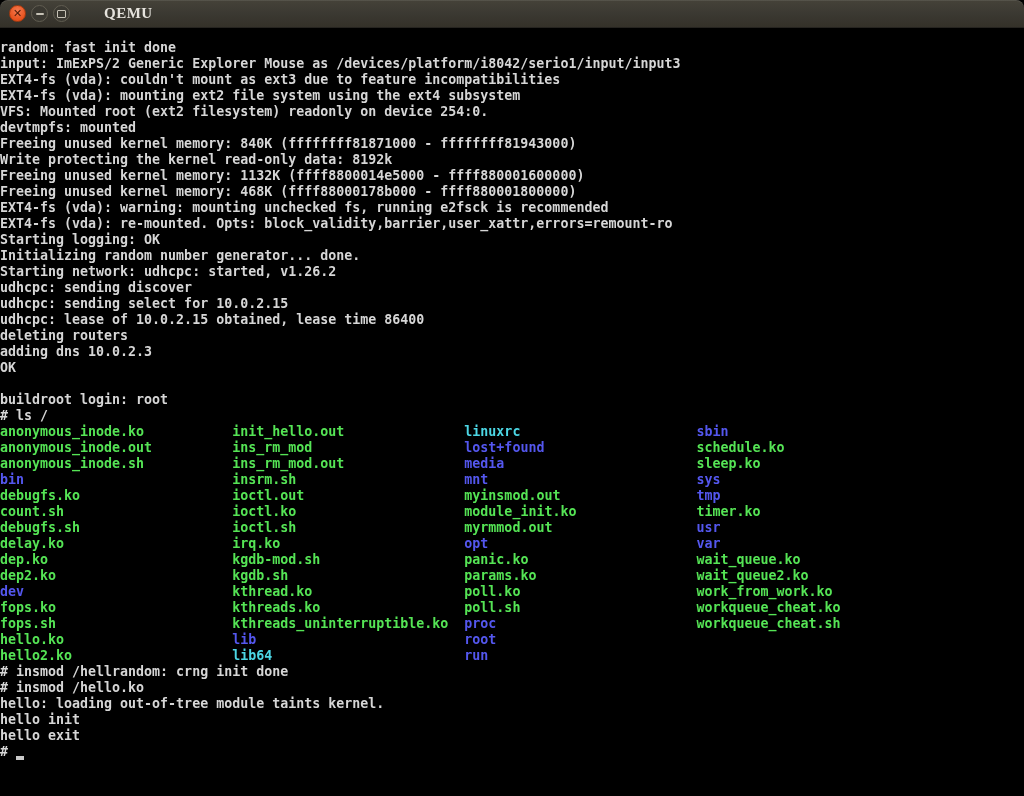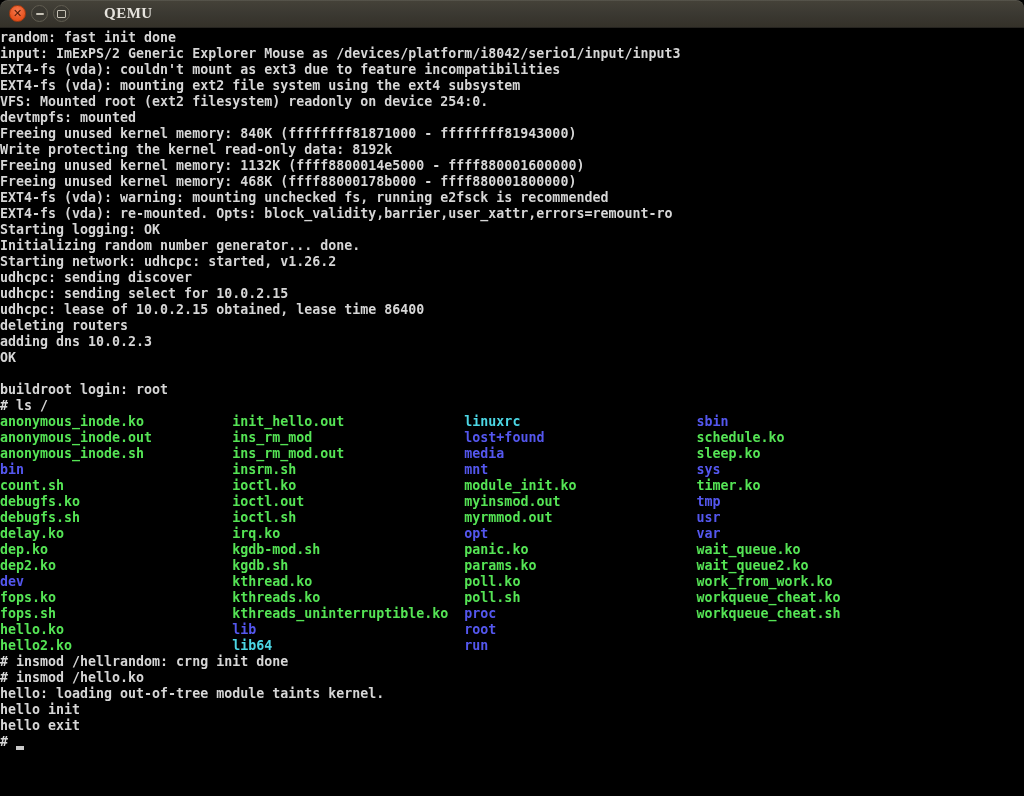--- a/index.html
+++ b/index.html
@@ -17,21 +17,21 @@
               border:1px solid #a63b10;}
   .wbtn.close .glyph{color:#4b1a08;font-size:11px;font-weight:bold;line-height:1;
                      font-family:"DejaVu Sans",sans-serif;margin-top:-1px;}
   .wbtn.dim{background:#3a3831;border:1px solid #615d51;margin-left:5px;}
   .glyph-min{width:8px;height:2px;background:#c6c2b6;border-radius:1px;}
   .glyph-max{width:7px;height:6px;border:1.5px solid #c6c2b6;border-radius:1px;}
   .title-text{margin-left:34px;color:#e6e3dd;font-weight:bold;font-size:15px;
               font-family:Liberation Serif, serif;letter-spacing:.5px;}
   
   .terminal{position:absolute;top:28px;left:0;width:1024px;height:768px;background:#000;
-            padding-top:2px;box-sizing:border-box;cursor:text;}
+            padding-top:12px;box-sizing:border-box;cursor:text;}
   .tline{white-space:pre;height:16px;line-height:16px;font-size:13.3px;font-weight:bold;
          font-family:"DejaVu Sans Mono","Liberation Mono",monospace;}
   .c-fg{color:var(--fg);}
   .c-green{color:var(--green);}
   .c-blue{color:var(--blue);}
   .c-cyan{color:var(--cyan);}
   .cursor{display:inline-block;width:8px;height:16px;vertical-align:bottom;
           background:linear-gradient(to top,#c9c9c9 4px,transparent 4px);}
 </style>
 </head>
@@ -72,22 +72,22 @@
       <div class="tline"><span class="c-fg">deleting routers</span></div>
       <div class="tline"><span class="c-fg">adding dns 10.0.2.3</span></div>
       <div class="tline"><span class="c-fg">OK</span></div>
       <div class="tline"></div>
       <div class="tline"><span class="c-fg">buildroot login: root</span></div>
       <div class="tline"><span class="c-fg"># ls /</span></div>
       <div class="tline"><span class="c-green">anonymous_inode.ko           </span><span class="c-green">init_hello.out               </span><span class="c-cyan">linuxrc                      </span><span class="c-blue">sbin</span></div>
       <div class="tline"><span class="c-green">anonymous_inode.out          </span><span class="c-green">ins_rm_mod                   </span><span class="c-blue">lost+found                   </span><span class="c-green">schedule.ko</span></div>
       <div class="tline"><span class="c-green">anonymous_inode.sh           </span><span class="c-green">ins_rm_mod.out               </span><span class="c-blue">media                        </span><span class="c-green">sleep.ko</span></div>
       <div class="tline"><span class="c-blue">bin                          </span><span class="c-green">insrm.sh                     </span><span class="c-blue">mnt                          </span><span class="c-blue">sys</span></div>
+      <div class="tline"><span class="c-green">debugfs.ko                   </span><span class="c-green">ioctl.out                    </span><span class="c-green">myinsmod.out                 </span><span class="c-blue">tmp</span></div>
       <div class="tline"><span class="c-green">count.sh                     </span><span class="c-green">ioctl.ko                     </span><span class="c-green">module_init.ko               </span><span class="c-green">timer.ko</span></div>
-      <div class="tline"><span class="c-green">debugfs.ko                   </span><span class="c-green">ioctl.out                    </span><span class="c-green">myinsmod.out                 </span><span class="c-blue">tmp</span></div>
       <div class="tline"><span class="c-green">debugfs.sh                   </span><span class="c-green">ioctl.sh                     </span><span class="c-green">myrmmod.out                  </span><span class="c-blue">usr</span></div>
       <div class="tline"><span class="c-green">delay.ko                     </span><span class="c-green">irq.ko                       </span><span class="c-blue">opt                          </span><span class="c-blue">var</span></div>
       <div class="tline"><span class="c-green">dep.ko                       </span><span class="c-green">kgdb-mod.sh                  </span><span class="c-green">panic.ko                     </span><span class="c-green">wait_queue.ko</span></div>
       <div class="tline"><span class="c-green">dep2.ko                      </span><span class="c-green">kgdb.sh                      </span><span class="c-green">params.ko                    </span><span class="c-green">wait_queue2.ko</span></div>
       <div class="tline"><span class="c-blue">dev                          </span><span class="c-green">kthread.ko                   </span><span class="c-green">poll.ko                      </span><span class="c-green">work_from_work.ko</span></div>
       <div class="tline"><span class="c-green">fops.ko                      </span><span class="c-green">kthreads.ko                  </span><span class="c-green">poll.sh                      </span><span class="c-green">workqueue_cheat.ko</span></div>
       <div class="tline"><span class="c-green">fops.sh                      </span><span class="c-green">kthreads_uninterruptible.ko  </span><span class="c-blue">proc                         </span><span class="c-green">workqueue_cheat.sh</span></div>
       <div class="tline"><span class="c-green">hello.ko                     </span><span class="c-blue">lib                          </span><span class="c-blue">root</span></div>
       <div class="tline"><span class="c-green">hello2.ko                    </span><span class="c-cyan">lib64                        </span><span class="c-blue">run</span></div>
       <div class="tline"><span class="c-fg"># insmod /hellrandom: crng init done</span></div>

